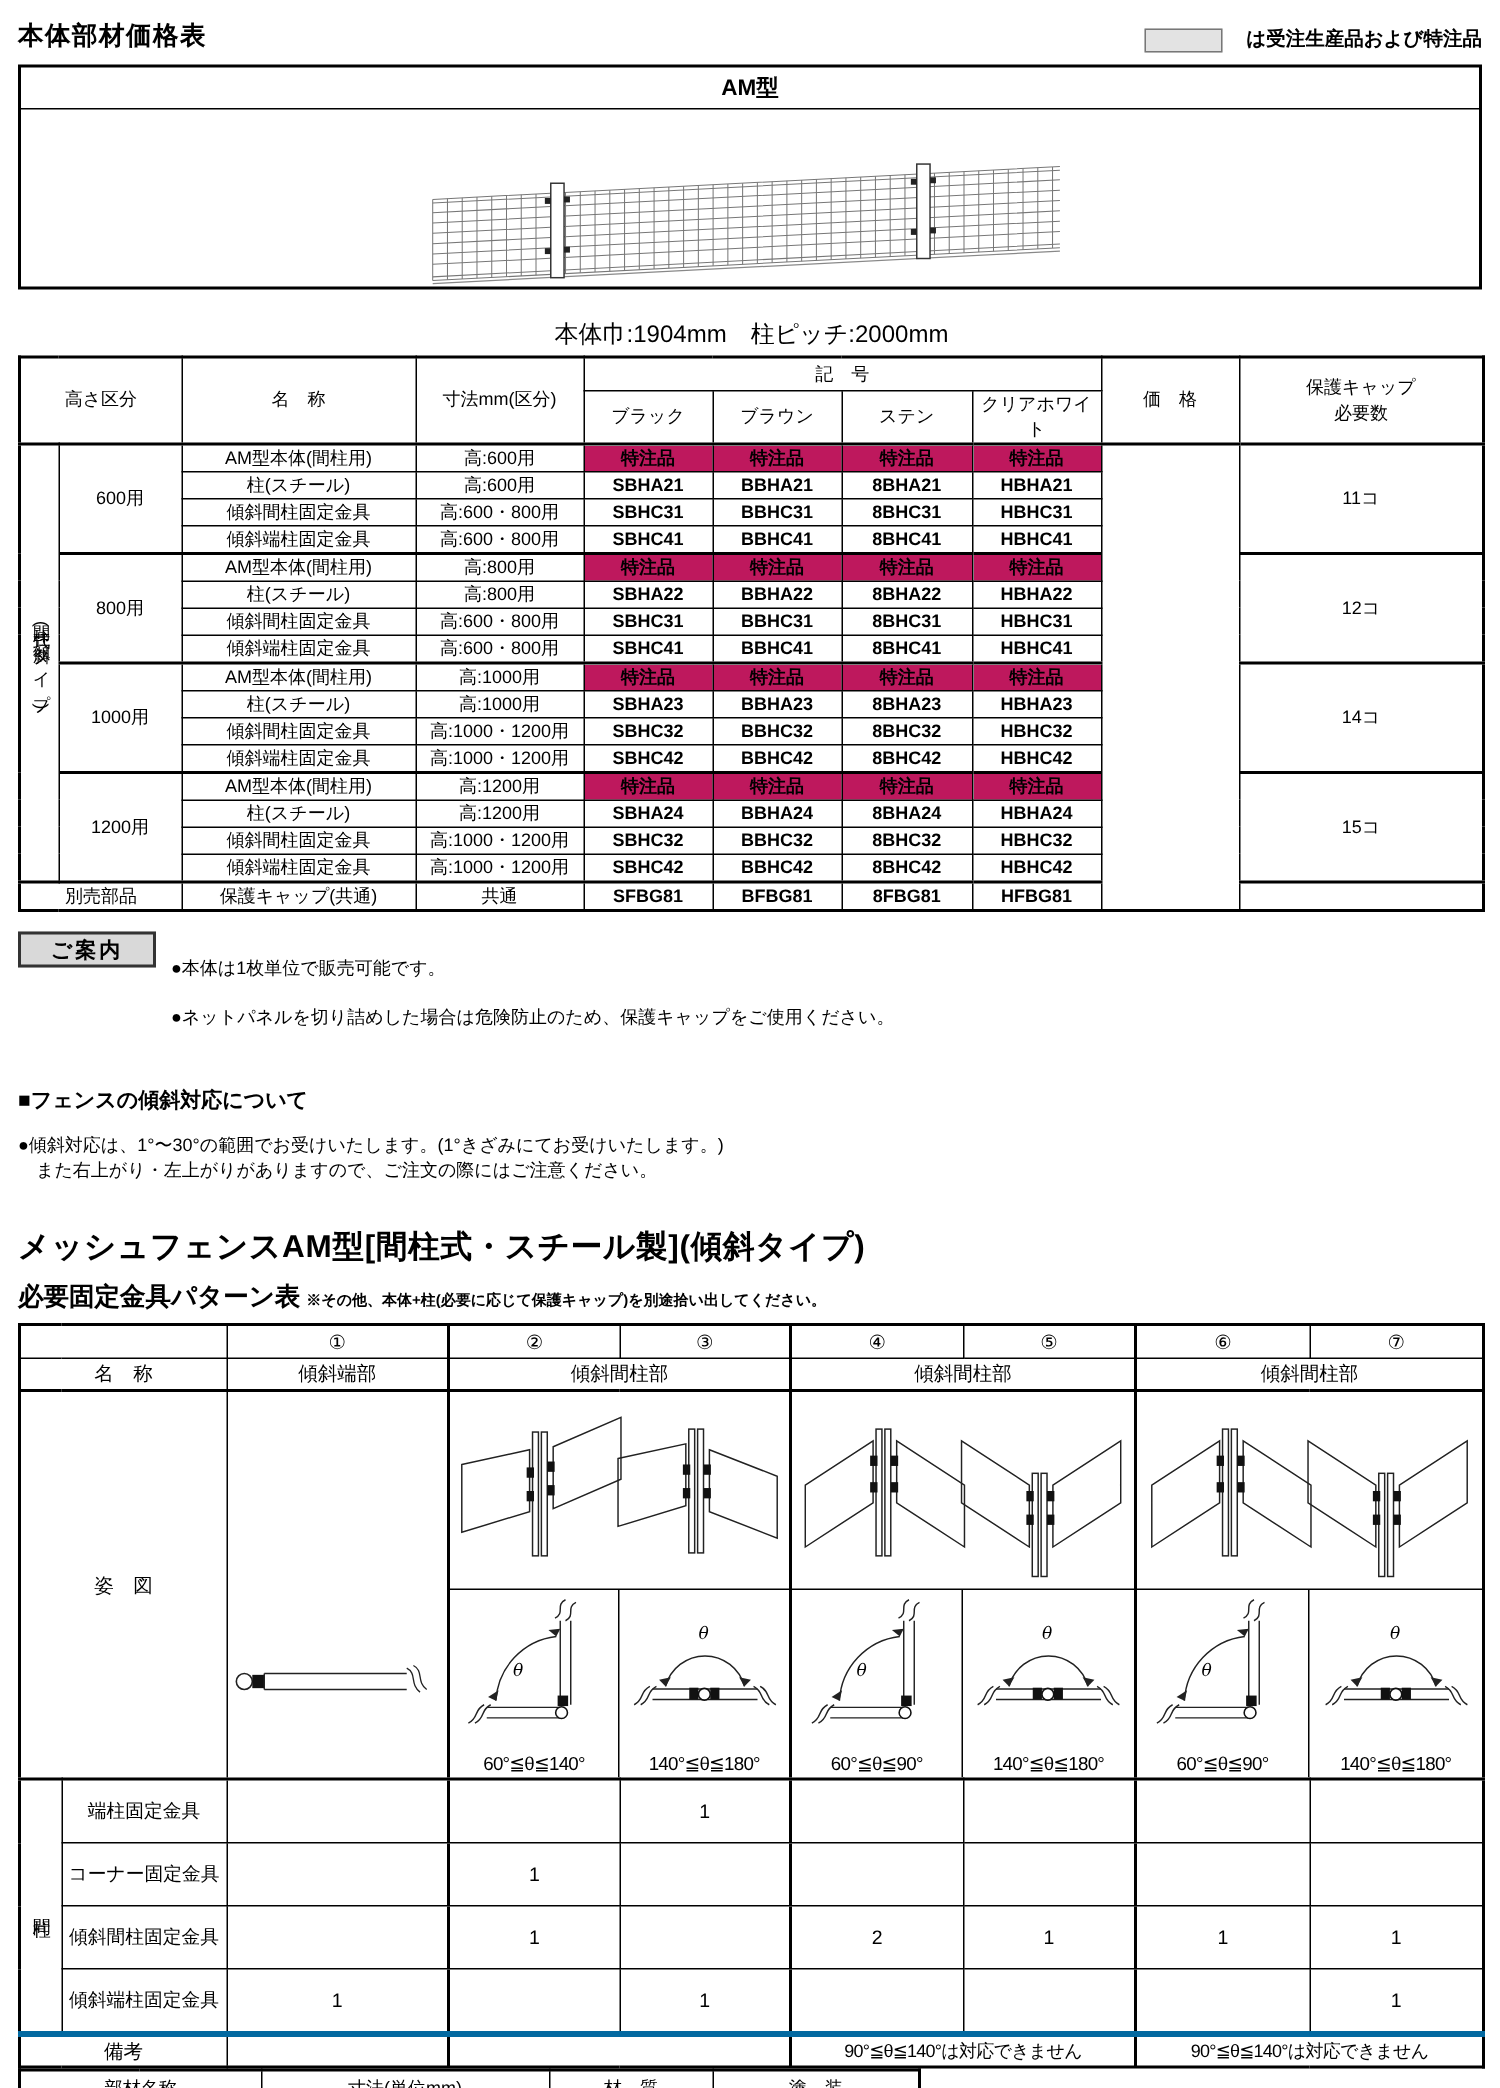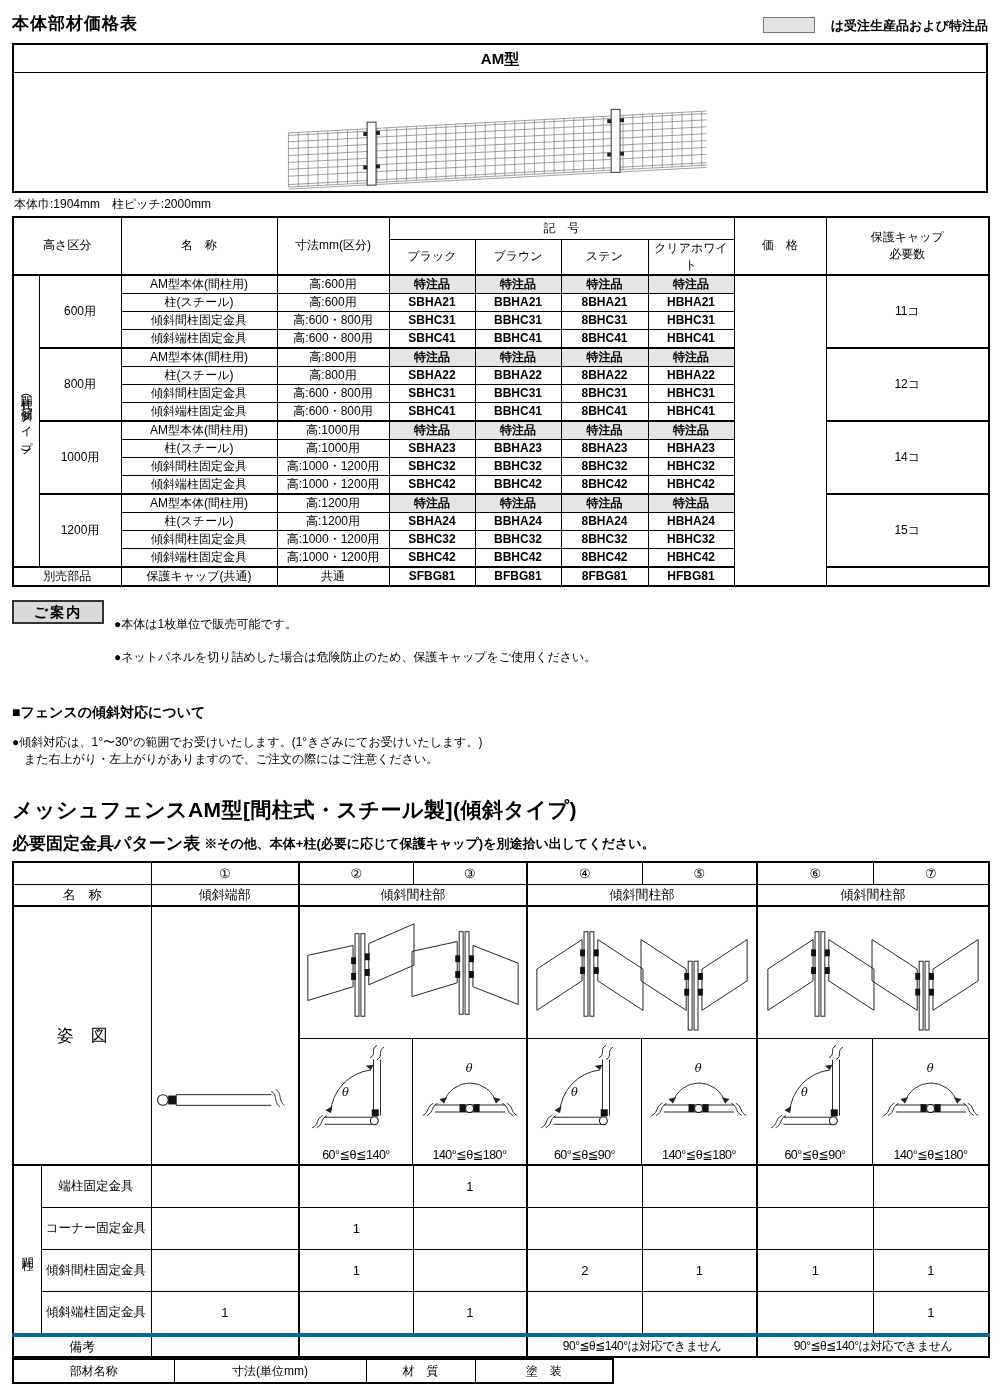--- a/index.html
+++ b/index.html
@@ -7,67 +7,67 @@
   body {
     width: 1000px; min-height: 1392px;
     font-family: "Liberation Sans", sans-serif;
     color: #000;
   }
   .page { width: 1000px; padding: 12px 12px 8px 12px; position: relative; }
 
   
   .titlebar { display:flex; justify-content:space-between; align-items:flex-end; margin-bottom:8px; }
   .doc-title { font-size:17px; font-weight:bold; letter-spacing:1px;font-family:Liberation Mono, monospace; }
-  .legend { display:flex; align-items:flex-start; gap:16px; }
+  .legend { display:flex; align-items:flex-end; gap:16px; }
   .legend .swatch { width:52px; height:16px; background:#e3e3e3; border:1px solid #777; }
   .legend .ltext { font-size:13px; font-weight:bold; }
 
   
   .am-box { border:2px solid #000; }
   .am-title { height:28px; line-height:28px; text-align:center; font-size:15px; font-weight:bold; border-bottom:1px solid #000; }
   .am-illus { height:118px; display:flex; justify-content:center; align-items:center; overflow:hidden; }
-  .dims-note { font-size:12px; margin:3px 0 3px 2px; }
+  .dims-note { font-size:16px; margin:20px 0 3px 2px;text-align:center; }
 
   
   table { border-collapse:collapse; table-layout:fixed; }
   td { border:1px solid #000; text-align:center; font-size:12px; padding:0 2px; overflow:hidden; }
   .pre { white-space:pre-line; }
 
   
   .price-table { width:976px; border:2px solid #000; }
   .price-table td { height:16px; }
   .price-table tr.hr1 td { height:22px; }
   .price-table tr.hr2 td { height:18px; }
   .hdr { font-size:12px; }
   .hbb td, td.hbb { border-bottom:2px solid #000 !important; }
   tr.gstart td { border-top:2px solid #000; }
   td.vlab { writing-mode:vertical-rl; text-orientation:mixed; font-size:11.5px; letter-spacing:2px; padding:4px 0; }
   td.code { font-weight:bold; font-size:12px; }
-  td.custom { background:#e5e5e5; font-weight:bold; }
+  td.custom { background:#be185d; font-weight:bold; }
   td.capn { font-size:12px; }
 
   
   .guide { display:flex; margin-top:13px; gap:10px; }
   .guide-label { width:92px; height:24px; background:#d9d9d9; border:2px solid #333; font-size:14px; font-weight:bold; text-align:center; line-height:21px; flex:none; letter-spacing:2px; }
   .guide-bullets { font-size:12px; line-height:16.5px; white-space:pre-line; }
 
   .slope-head { font-size:14px; font-weight:bold; margin-top:22px; }
   .slope-lines { font-size:12px; line-height:17px; margin-top:12px; white-space:pre-line; }
 
   
   .big-head { font-size:21px; font-weight:bold; margin-top:28px; letter-spacing:0.5px; }
   .sub-head { display:flex; align-items:flex-end; gap:4px; margin-top:8px; margin-bottom:6px; }
   .sub-head .sh { font-size:17px; font-weight:bold; }
-  .sub-head .note { font-size:13px; font-weight:bold; padding-bottom:2px; }
+  .sub-head .note { font-size:10px; font-weight:bold; padding-bottom:2px; }
 
   .pattern-table { width:976px; border:2px solid #000; }
   .pattern-table td { height:22px; font-size:13px; }
   td.tl { border-left:2px solid #000; }
   tr.thick-top td { border-top:4px solid #0369a1; }
-  td.fig-label { font-size:17px;text-align:center; }
+  td.fig-label { font-size:13px;text-align:center; }
   td.figcell { padding:0; vertical-align:top; height:258px; }
   .persp { height:132px; border-bottom:1px solid #000; display:flex; justify-content:center; align-items:center; }
   .angles { height:125px; display:flex; }
   .angle { width:50%; position:relative; padding-top:2px; }
   .angle.l { border-right:1px solid #000; }
   .angle svg { display:block; margin:0 auto; }
   .alabel { position:absolute; bottom:2px; left:0; right:0; text-align:center; font-size:12.5px; letter-spacing:-0.5px;margin-top:32px; }
   td.vlab2 { writing-mode:vertical-rl; font-size:12px; letter-spacing:2px; padding:2px 0; }
   td.rowname { font-size:12.5px; padding:12px 1px; }
   td.remark { font-size:12px; letter-spacing:-0.5px; }

